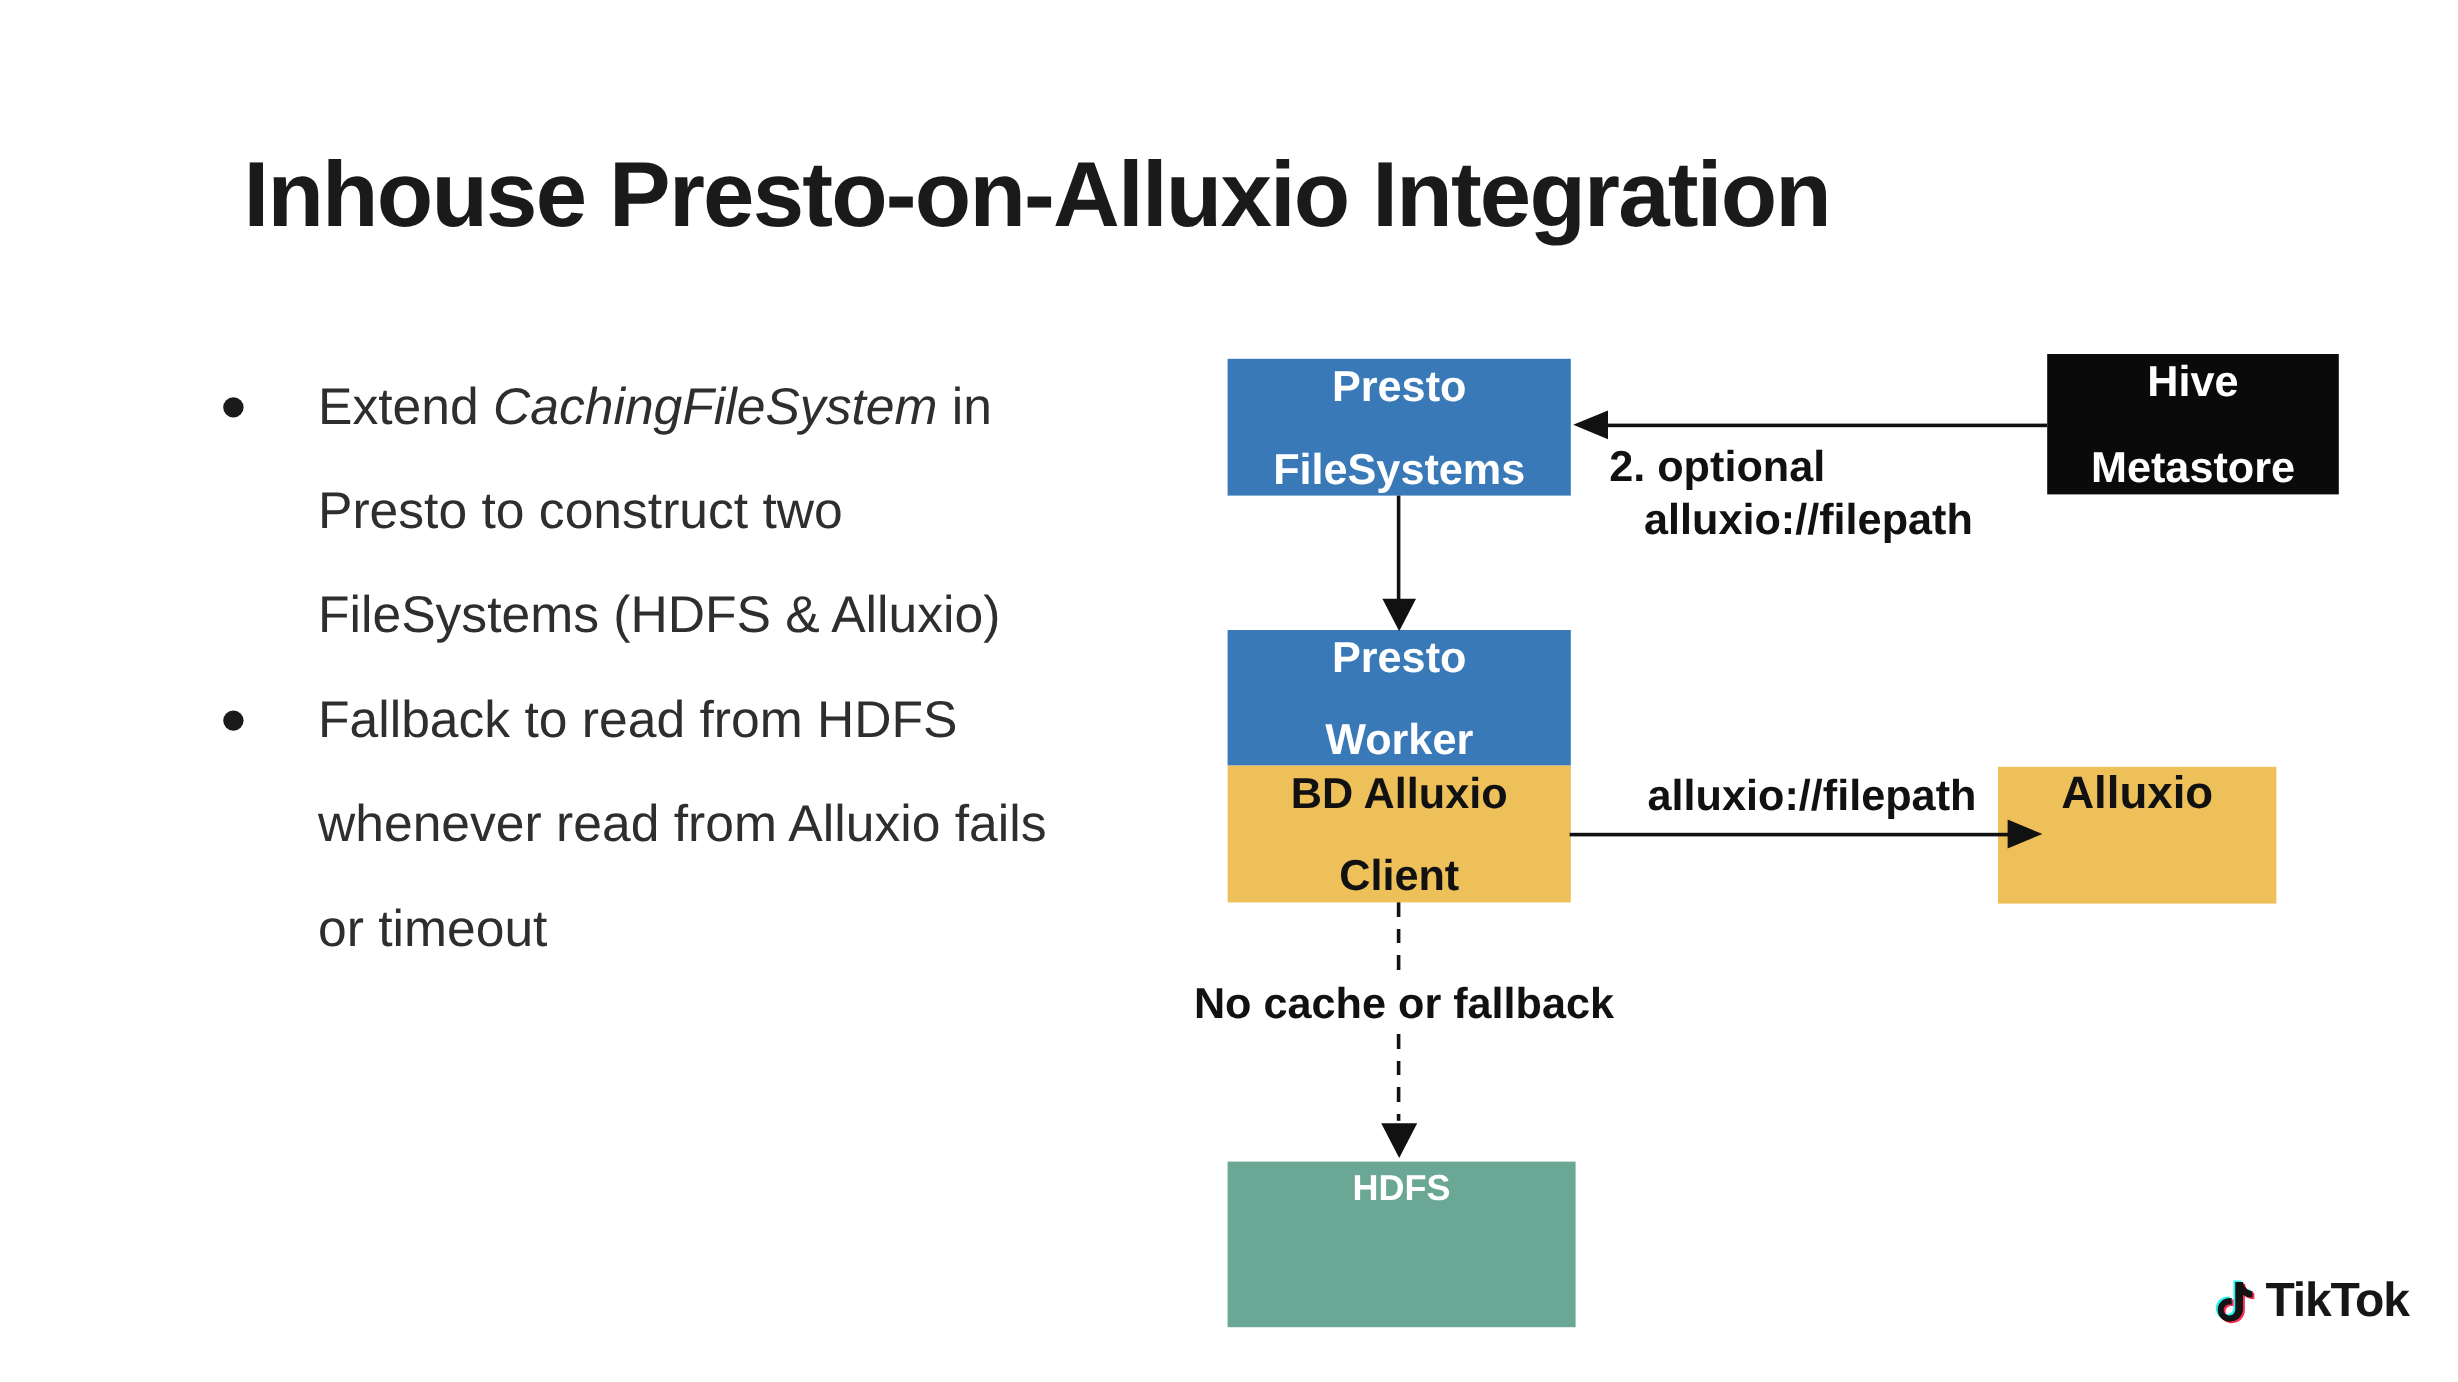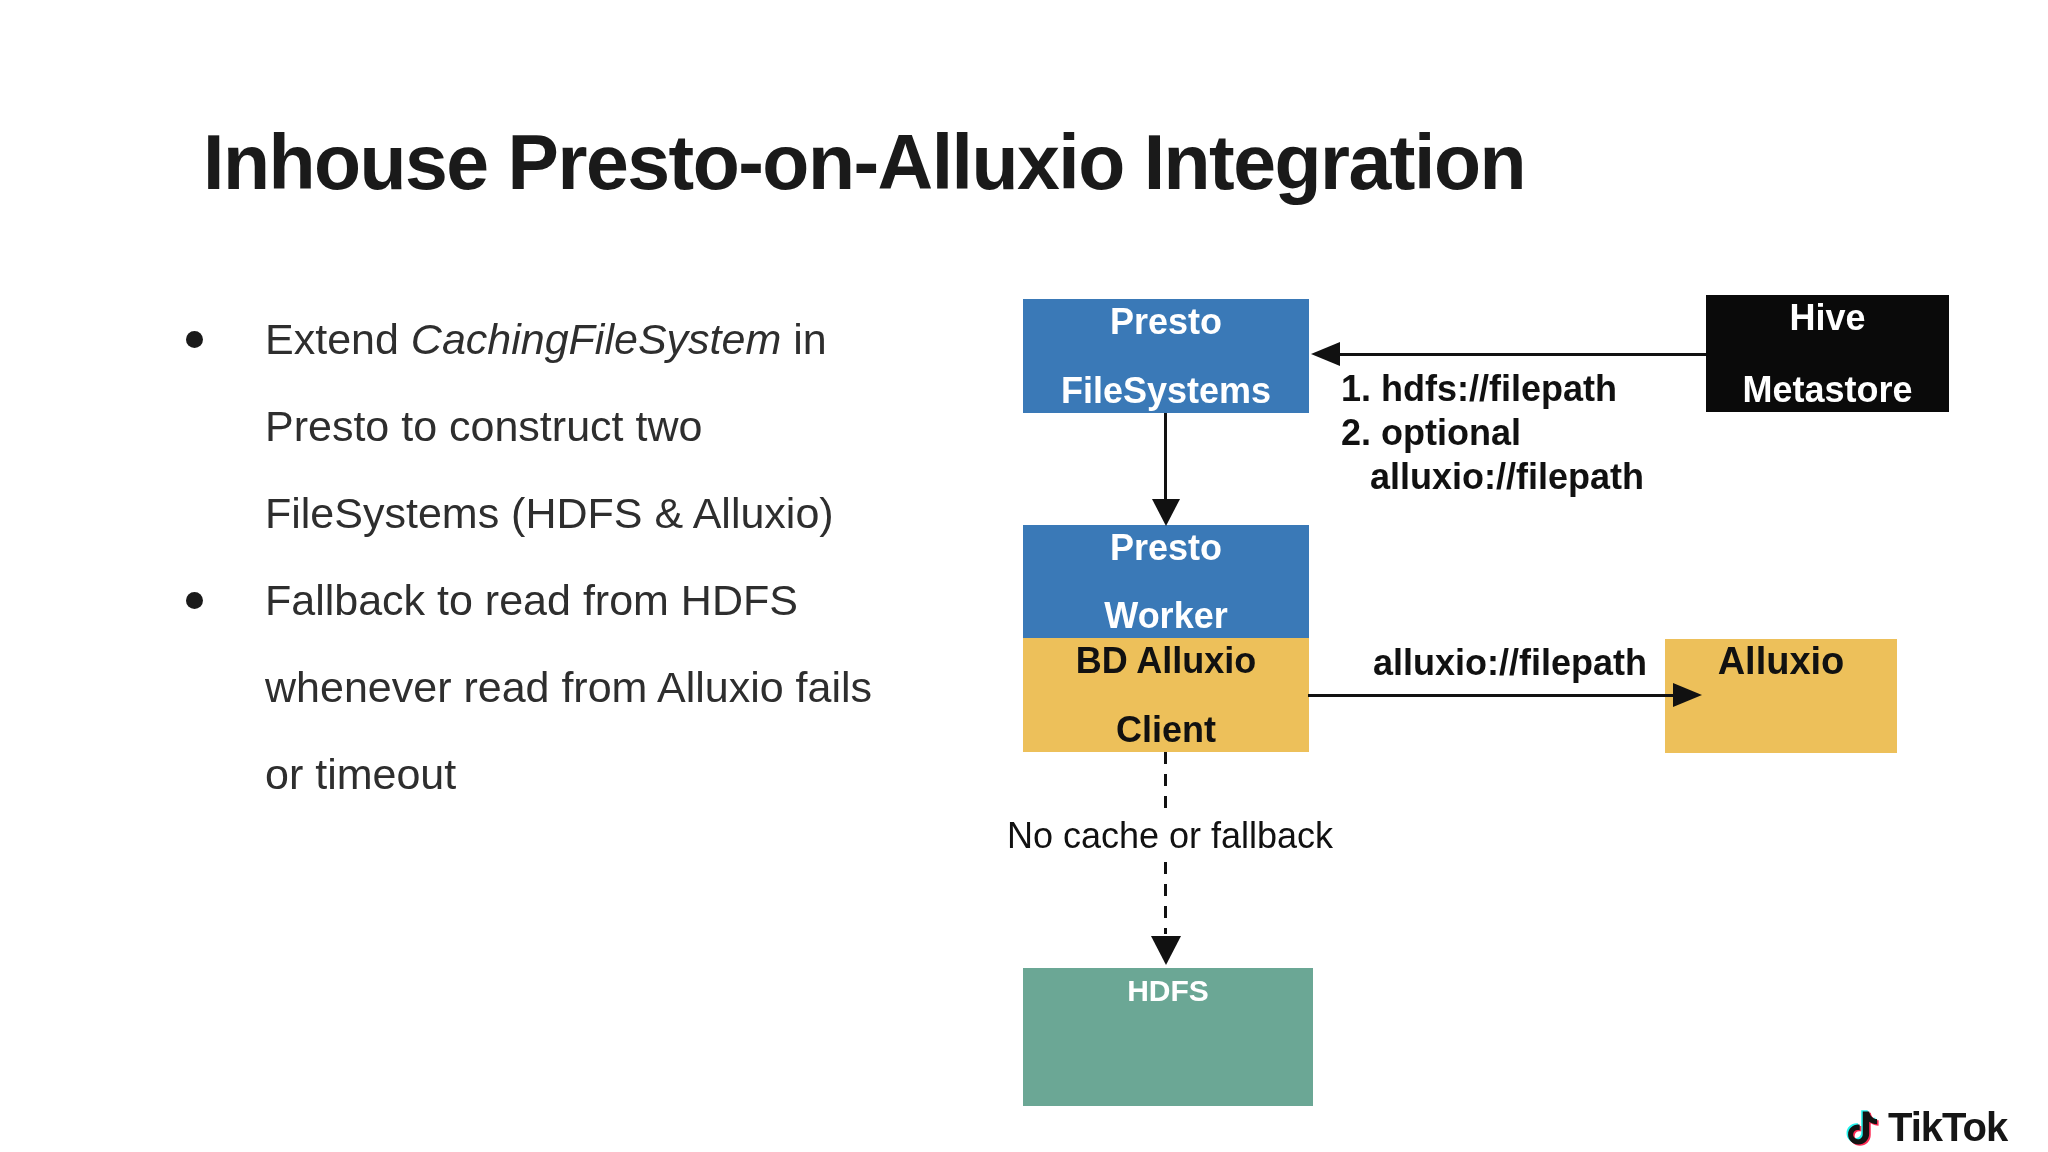--- a/index.html
+++ b/index.html
@@ -75,27 +75,27 @@
     font-size:36px;font-weight:700;color:#111111;line-height:44px;
     white-space:nowrap;
   }
   .edge-labels-hive .indent{padding-left:29px;}
   .edge-label-alluxio{
     position:absolute;left:1330px;top:642px;width:360px;text-align:center;
     font-size:36px;font-weight:700;color:#111111;white-space:nowrap;
   }
   .edge-label-nocache{
     position:absolute;left:985px;top:812px;width:370px;text-align:center;
-    font-size:36px;font-weight:400;color:#111111;background:#ffffff;
+    font-size:36px;font-weight:700;color:#111111;background:#ffffff;
     padding:3px 0;z-index:2;white-space:nowrap;
   }
   
   .tiktok{
     position:absolute;left:1838px;top:1058px;height:52px;
-    display:flex;align-items:center;gap:6px;margin-top:43px;
+    display:flex;align-items:center;gap:6px;
   }
   .tiktok-text{
     font-size:40px;font-weight:800;color:#161616;letter-spacing:-1px;
     white-space:nowrap;
   }
 </style>
 </head>
 <body>
 
 <div id="page">
@@ -141,21 +141,20 @@
   <div class="box box-hdfs white-text" style="background: rgb(107, 167, 149);">
     <span>HDFS</span>
   </div>
 
   <div class="line v-line-coord-worker"></div>
   <div class="head-down-worker"></div>
 
   <div class="line h-line-hive"></div>
   <div class="head-left-coord"></div>
   <div class="edge-labels-hive">
-    <div>1. hdfs://filepath</div>
     <div>2. optional</div>
     <div class="indent">alluxio://filepath</div>
   </div>
 
   <div class="line h-line-alluxio"></div>
   <div class="head-right-alluxio"></div>
   <div class="edge-label-alluxio">alluxio://filepath</div>
 
   <div class="dashed-line"></div>
   <div class="head-down-hdfs"></div>

